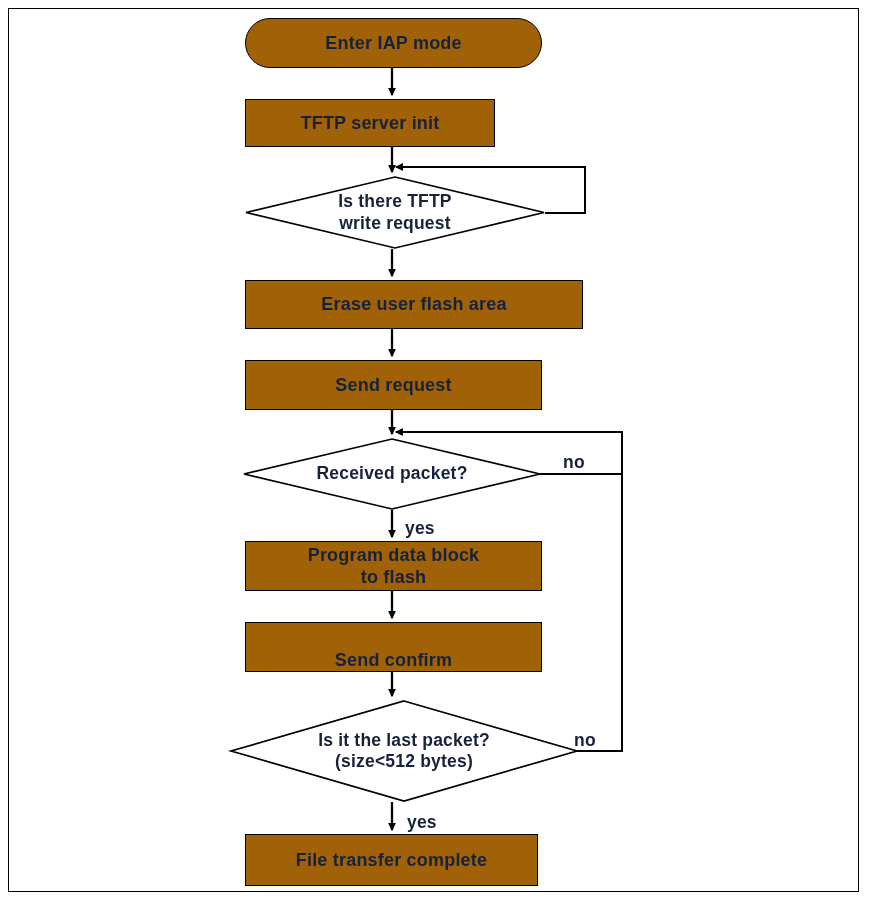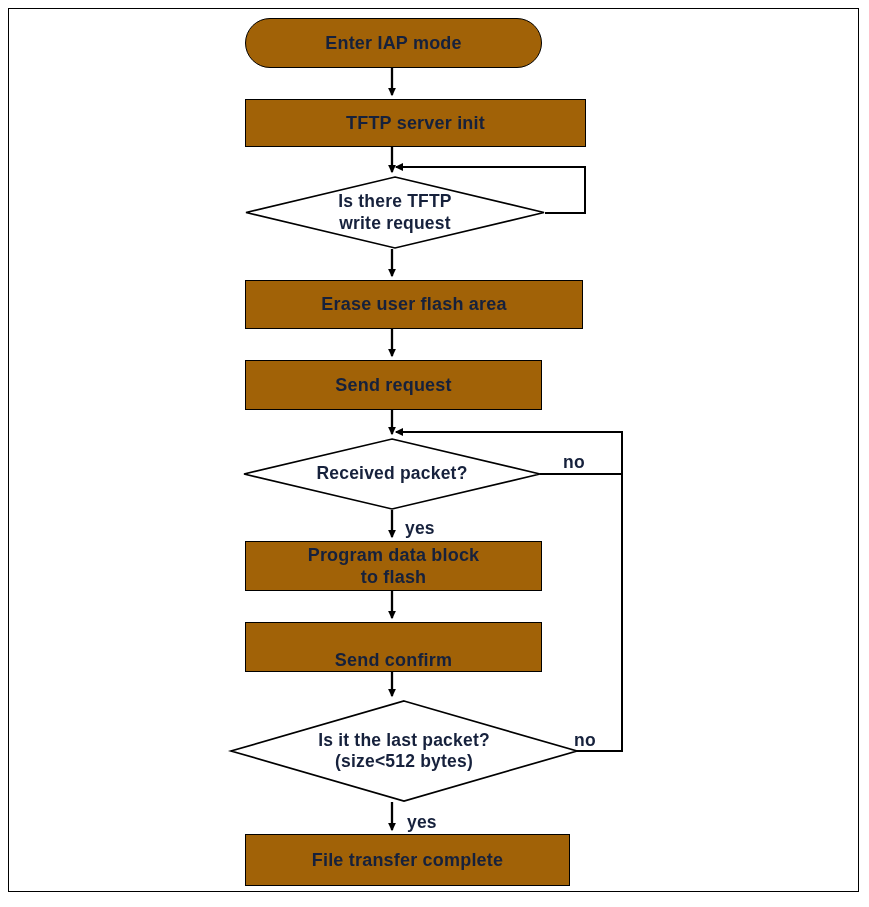--- a/index.html
+++ b/index.html
@@ -132,21 +132,21 @@
       <path d="M540,474 L622,474"></path>
 
       <path d="M565,751 L622,751 L622,432 L396,432" marker-end="url(#arrow)"></path>
     </g>
   </svg>
 
   <div class="node term" style="left:245px; top:18px; width:297px; height:50px;">
     <span>Enter IAP mode</span>
   </div>
 
-  <div class="node proc" style="left:245px; top:99px; width:341px; height:48px;">
+  <div class="node proc" style="left:245px; top:99px; width:250px; height:48px;">
     <span>TFTP server init</span>
   </div>
 
   <div class="diamond-wrap" style="left:245px; top:176px; width:300px; height:73px;">
     <svg width="300" height="73" viewBox="0 0 300 73" xmlns="http://www.w3.org/2000/svg">
       <polygon points="150,1 299,36.5 150,72 1,36.5" fill="#ffffff" stroke="#000000" stroke-width="1.7"></polygon>
     </svg>
     <div class="diamond-label">
       <span>
         <span>Is there TFTP</span><br>
@@ -188,21 +188,21 @@
       <polygon points="174,1 347,51 174,101 1,51" fill="#ffffff" stroke="#000000" stroke-width="1.7"></polygon>
     </svg>
     <div class="diamond-label">
       <span>
         <span>Is it the last packet?</span><br>
         <span>(size&lt;512 bytes)</span>
       </span>
     </div>
   </div>
 
-  <div class="node proc" style="left:245px; top:834px; width:325px; height:52px;">
+  <div class="node proc" style="left:245px; top:834px; width:293px; height:52px;">
     <span>File transfer complete</span>
   </div>
 
   <div class="edge-label" style="left:563px; top:452px;">no</div>
 
   <div class="edge-label" style="left:405px; top:518px;">yes</div>
 
   <div class="edge-label" style="left:574px; top:730px;">no</div>
 
   <div class="edge-label" style="left:407px; top:812px;">yes</div>

